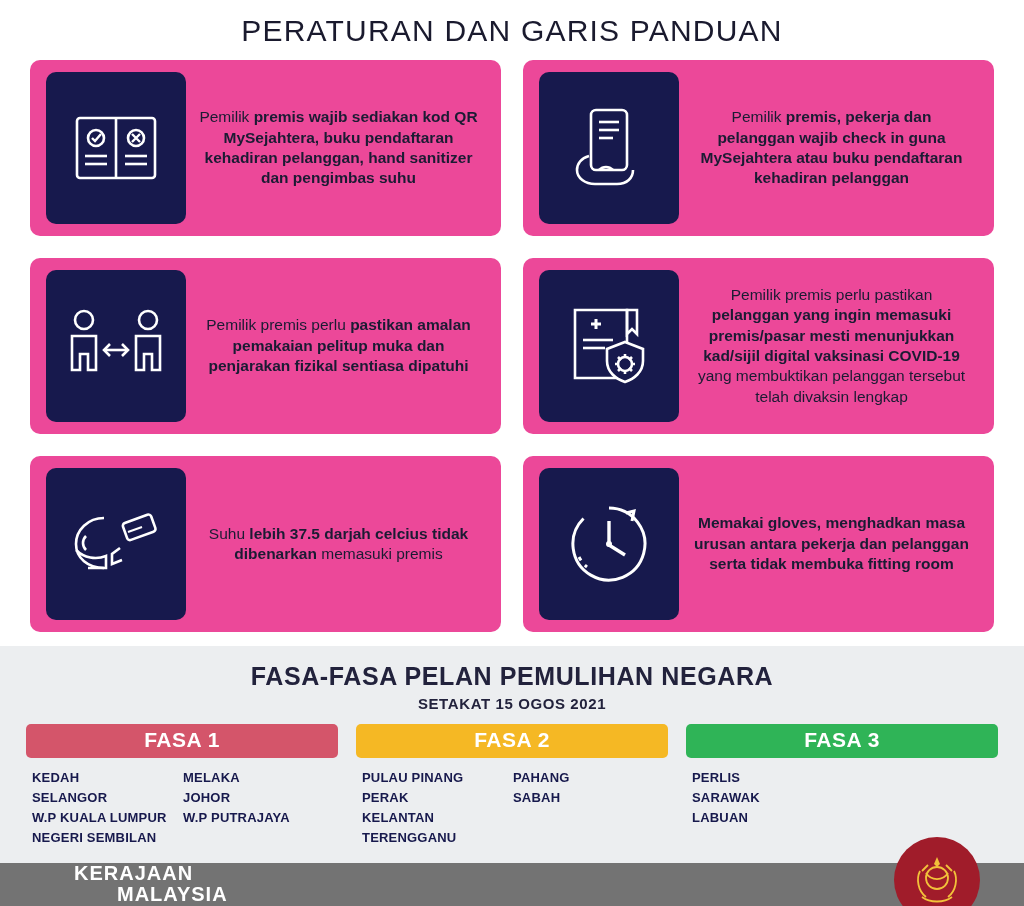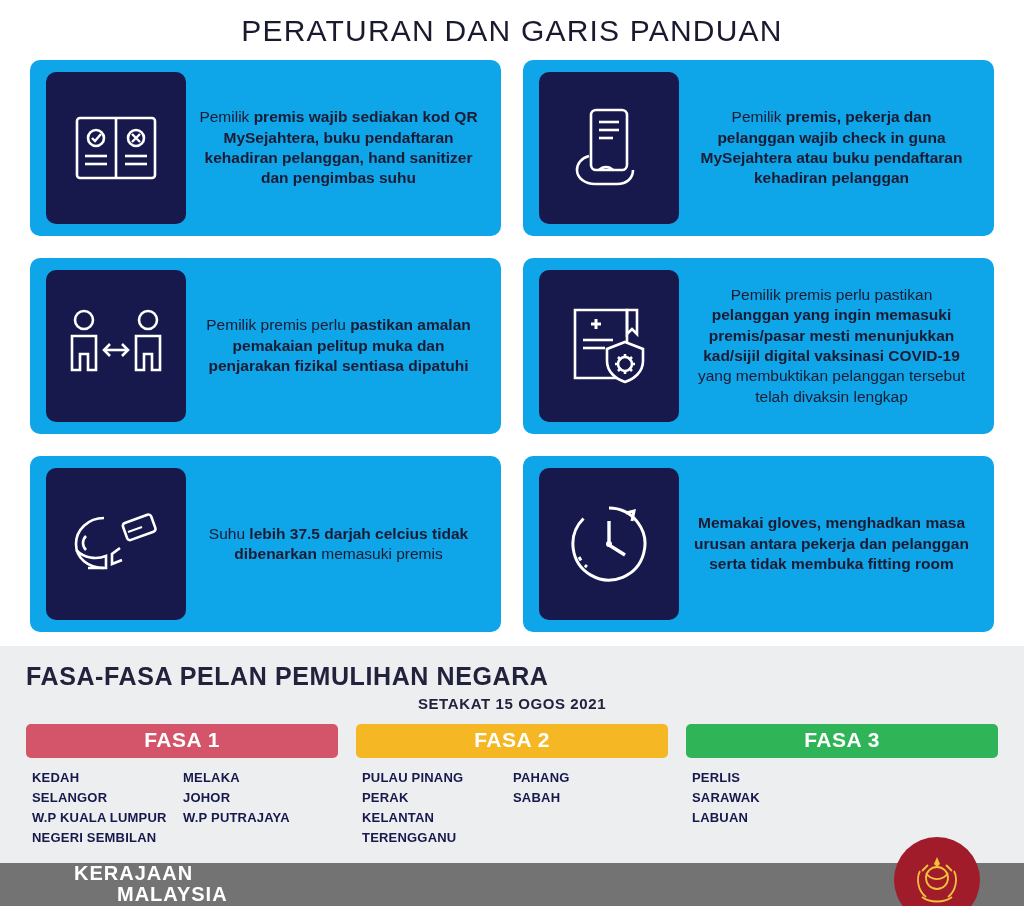--- a/index.html
+++ b/index.html
@@ -23,21 +23,21 @@
   }
 
   
   .rules-grid {
     display: grid;
     grid-template-columns: 1fr 1fr;
     gap: 22px 22px;
     padding: 0 30px 14px 30px;
   }
   .rule-card {
-    background: #0ea5e9;
+    background: #ec4899;
     border-radius: 10px;
     display: flex;
     align-items: center;
     min-height: 160px;
     padding: 8px;
   }
   .icon-box {
     width: 140px;
     height: 152px;
     flex: 0 0 140px;
@@ -59,20 +59,21 @@
   }
   .rule-text b { font-weight: bold; }
 
   
   .phases {
     background: #eceef0;
     padding: 16px 26px 14px 26px;
     flex: 1;
   }
   .phases-title {
+    text-align: center;
     font-size: 25px;
     font-weight: bold;
     color: #22223c;
     letter-spacing: 0.6px;
   }
   .phases-sub {
     text-align: center;
     font-size: 15px;
     font-weight: bold;
     color: #22223c;

